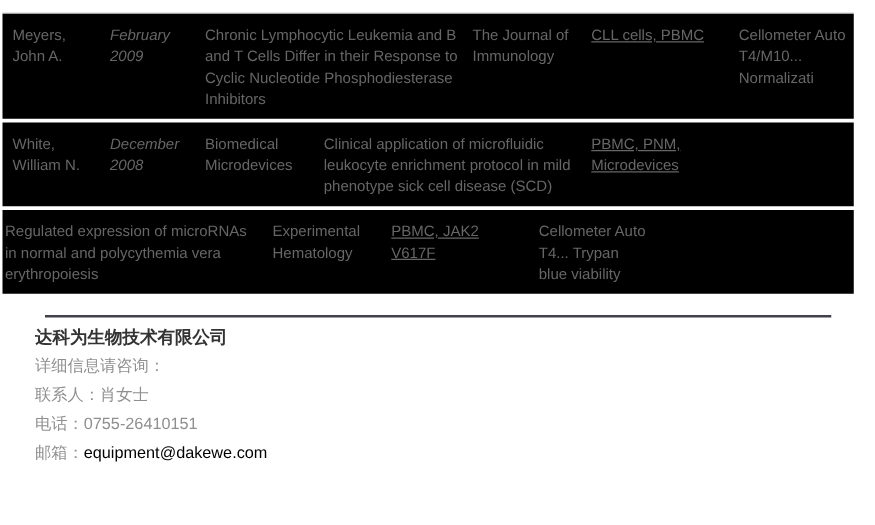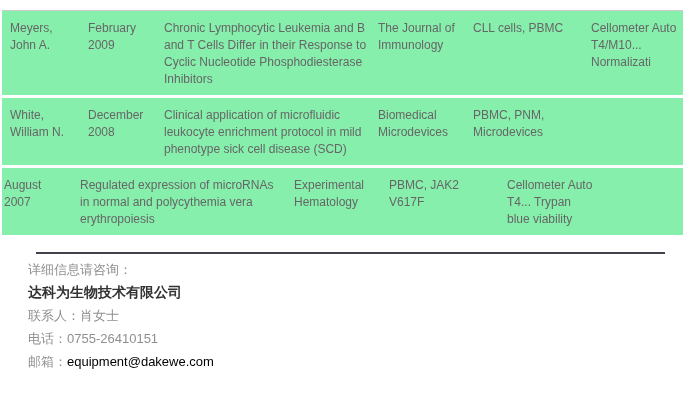--- a/index.html
+++ b/index.html
@@ -10,29 +10,29 @@
     position:relative; overflow:hidden;
   }
   .page { position:relative; width:700px; height:420px; background:#ffffff; }
 
   
   .pub-table {
     position:absolute; left:2px; top:10px; width:681px;
     border-top:1px solid #cccccc;
   }
   .pub-row {
-    display:flex; background:#86efac; margin-bottom:3px;
+    display:flex; background:#000000; margin-bottom:3px;
     color:#666666; font-size:12px; line-height:17px;
   }
   .cell { padding:9px 8px 7px 2px; }
   .c-author     { width:84px;  padding-left:8px; }
-  .c-date       { width:76px; }
+  .c-date       { width:76px;font-style:italic; }
   .c-title      { width:214px; }
   .c-journal    { width:95px; }
-  .c-cells      { width:118px; }
+  .c-cells      { width:118px;text-decoration:underline; }
   .c-instrument { width:94px;  padding-right:4px; }
 
   
   .divider {
     position:absolute; left:36px; top:252px; width:629px;
     border-top:2px solid #40414a;
   }
   .contact {
     position:absolute; left:28px; top:263px;
     font-size:13px; color:#8f8f8f;
@@ -53,38 +53,37 @@
       <div class="cell c-date">February 2009</div>
       <div class="cell c-title">Chronic Lymphocytic Leukemia and B and T Cells Differ in their Response to Cyclic Nucleotide Phosphodiesterase Inhibitors</div>
       <div class="cell c-journal">The Journal of Immunology</div>
       <div class="cell c-cells">CLL cells, PBMC</div>
       <div class="cell c-instrument">Cellometer Auto T4/M10... Normalizati</div>
     </div>
 
     <div class="pub-row">
       <div class="cell c-author">White, William N.</div>
       <div class="cell c-date">December 2008</div>
+      <div class="cell c-journal">Biomedical Microdevices</div>
       <div class="cell c-title">Clinical application of microfluidic leukocyte enrichment protocol in mild phenotype sick cell disease (SCD)</div>
-      <div class="cell c-journal">Biomedical Microdevices</div>
       <div class="cell c-cells">PBMC, PNM, Microdevices</div>
     </div>
 
     <div class="pub-row">
-      <div class="cell c-date">August 2007</div>
       <div class="cell c-title">Regulated expression of microRNAs in normal and polycythemia vera erythropoiesis</div>
       <div class="cell c-journal">Experimental Hematology</div>
       <div class="cell c-cells">PBMC, JAK2 V617F</div>
       <div class="cell c-instrument">Cellometer Auto T4... Trypan blue viability</div>
     </div>
 
   </div>
 
   <div class="divider"></div>
 
   <div class="contact">
+    <div class="contact-line company-name">达科为生物技术有限公司</div>
     <div class="contact-line">详细信息请咨询：</div>
-    <div class="contact-line company-name">达科为生物技术有限公司</div>
     <div class="contact-line"><span>联系人：</span><span>肖女士</span></div>
     <div class="contact-line"><span>电话：</span><span>0755-26410151</span></div>
     <div class="contact-line"><span>邮箱：</span><a class="contact-link">equipment@dakewe.com</a></div>
   </div>
 
 </div>
 
 </body></html>

